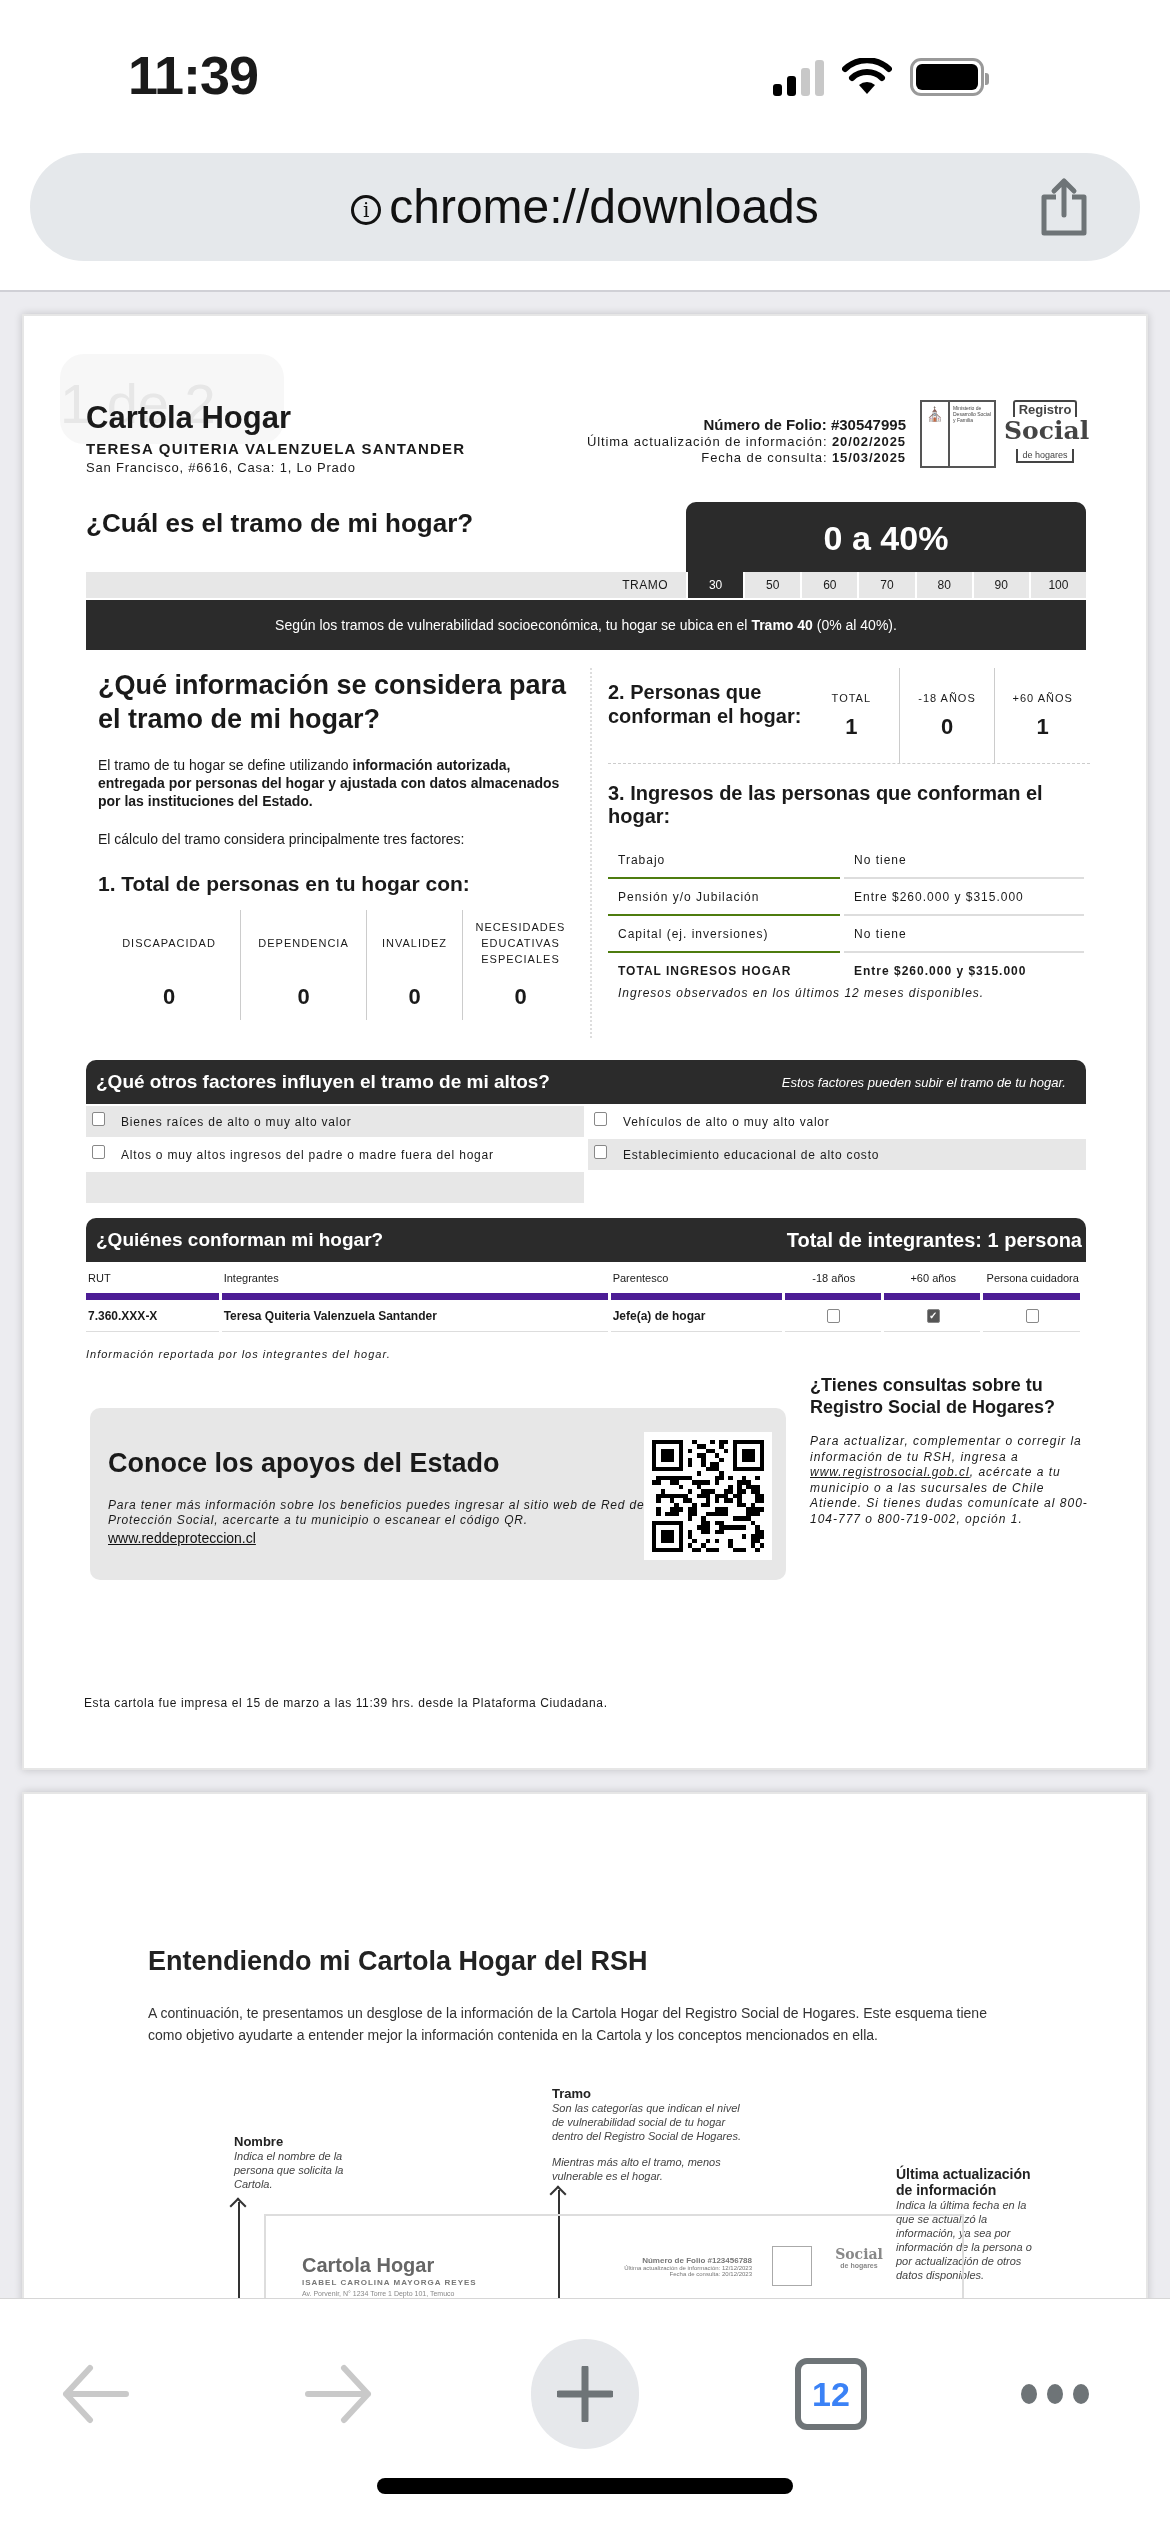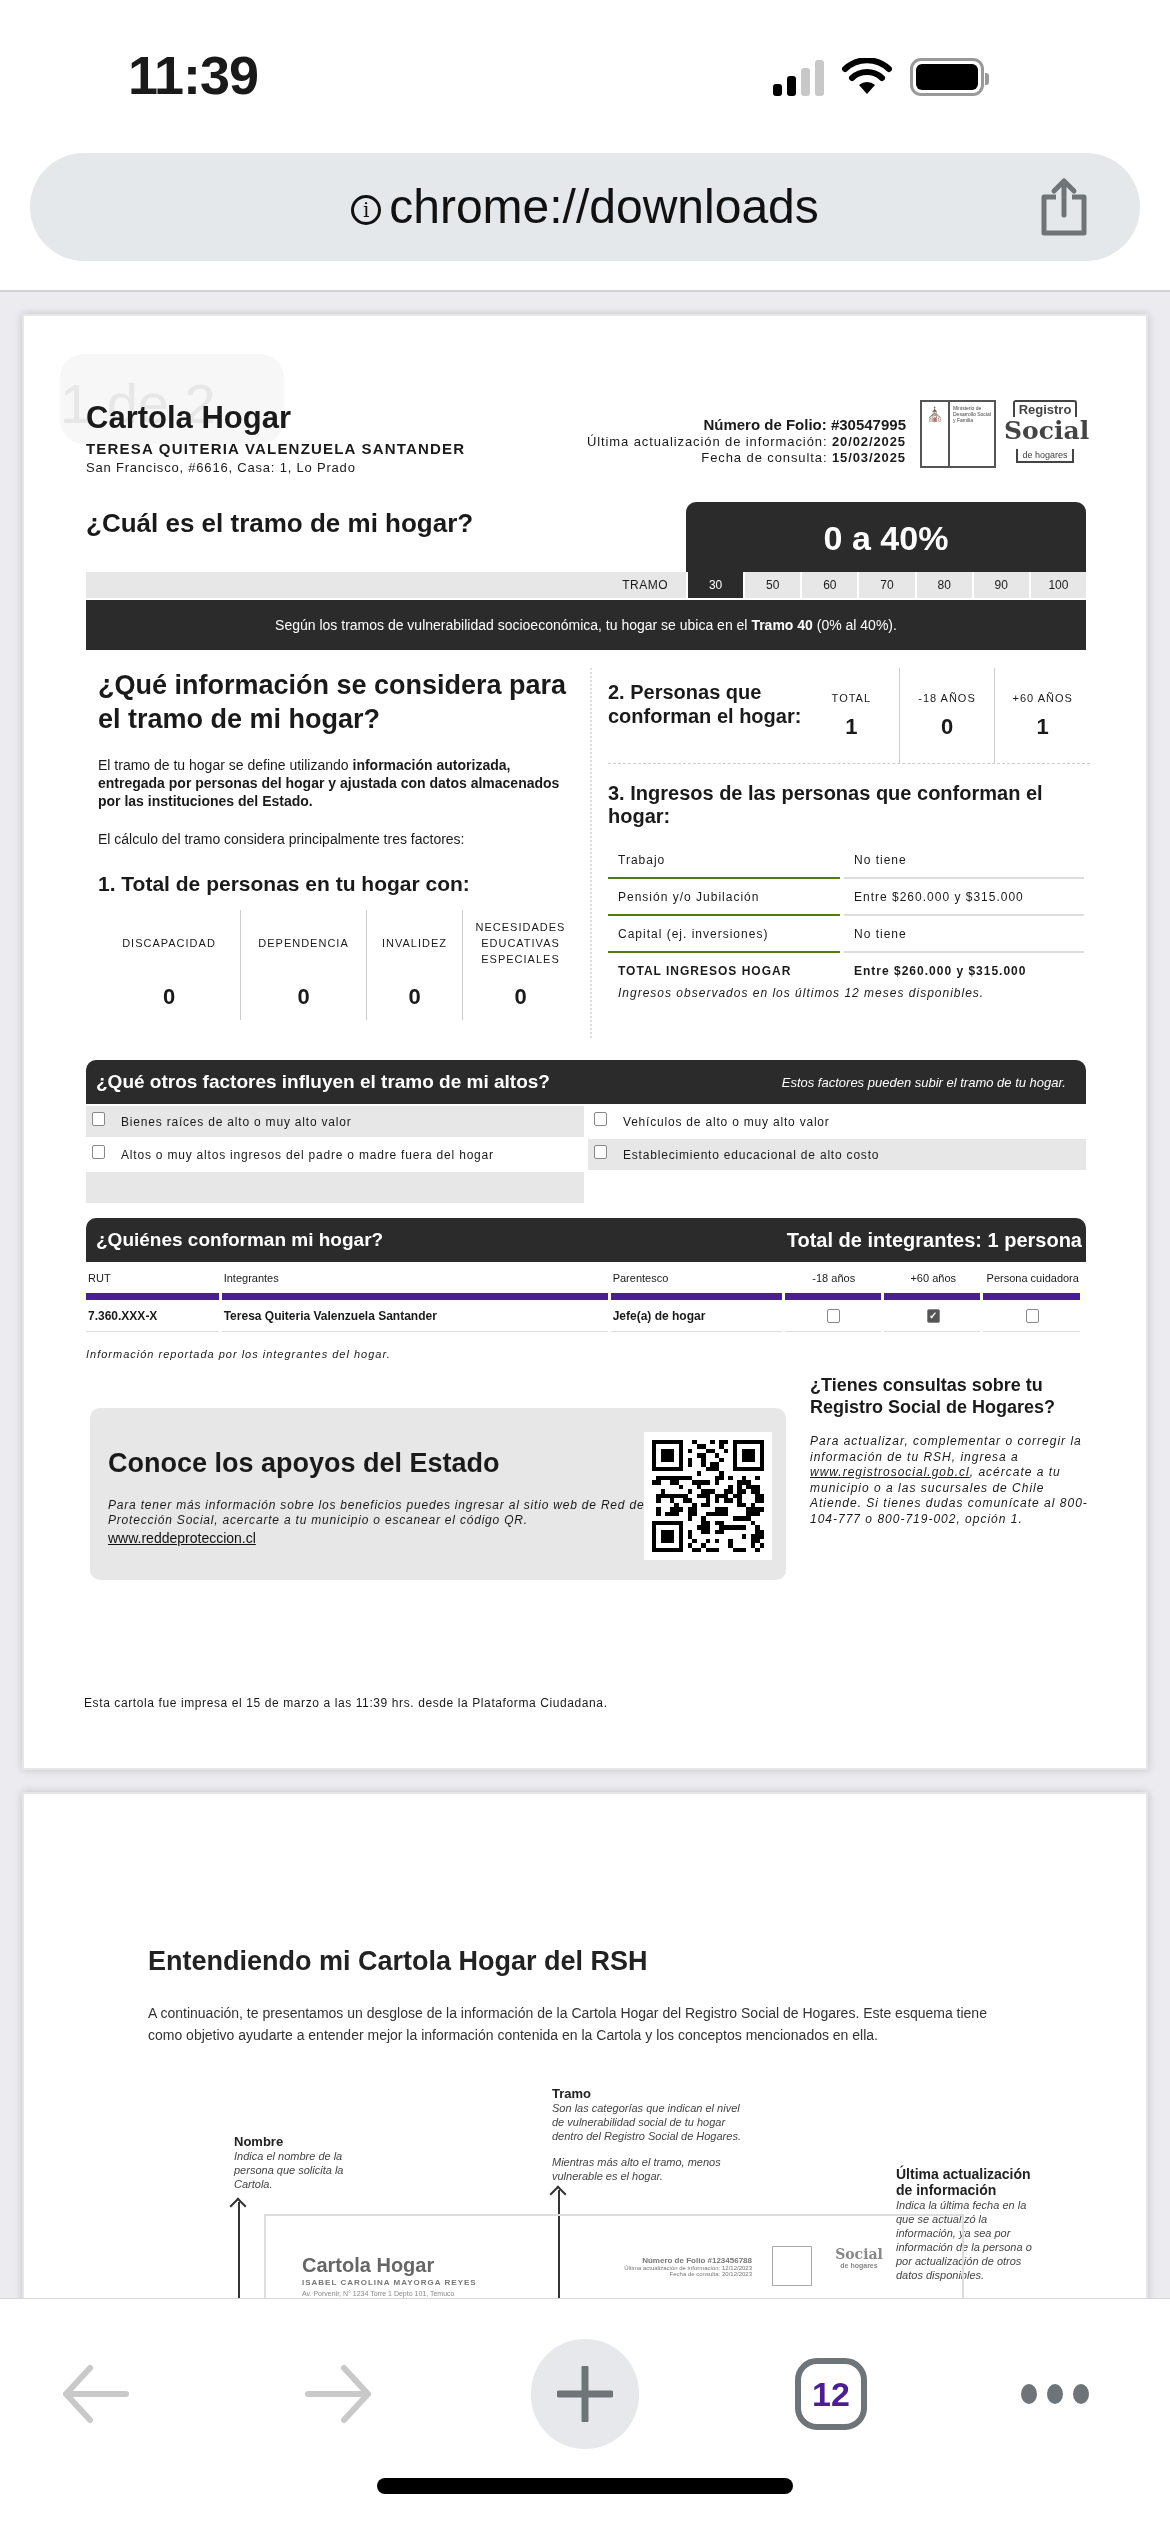--- a/index.html
+++ b/index.html
@@ -148,21 +148,21 @@
   .mini-logo2 { position: absolute; right: 78px; top: 30px; width: 50px; font-size: 14px; font-weight: 700; color: #888; text-align: center; font-family: "DejaVu Serif", serif; }
   .mini-logo2 small { display: block; font-size: 7px; font-family: "Liberation Sans", sans-serif; }
 
   
   .toolbar { position: absolute; left: 0; top: 2298px; width: 1170px; height: 234px; background: #fff; border-top: 1px solid #d6d6d6; }
   .tb-btn { position: absolute; top: 40px; width: 110px; height: 110px; display: flex; align-items: center; justify-content: center; }
   .tb-back { left: 40px; }
   .tb-fwd { left: 284px; }
   .tb-new { left: 531px; width: 108px; border-radius: 54px; background: #e6e8eb; }
   .tb-tabs { left: 776px; }
-  .tabs-count { width: 72px; height: 72px; border: 6px solid #6e7477; border-radius: 22px; font-size: 34px; font-weight: 700; color: #4c1d95; text-align: center; line-height: 60px; }
+  .tabs-count { width: 72px; height: 72px; border: 6px solid #6e7477; border-radius: 12px; font-size: 34px; font-weight: 700; color: #3b82f6; text-align: center; line-height: 60px; }
   .tb-more { left: 1000px; }
   .dots { display: flex; gap: 10px; }
   .dots span { width: 16px; height: 20px; border-radius: 50%; background: #6e7477; display: block; }
   .home-ind { position: absolute; left: 377px; top: 2478px; width: 416px; height: 16px; background: #000; border-radius: 8px; }
 </style>
 </head>
 <body>
 
 <div class="status-bar">
   <div class="status-time">11:39</div>

